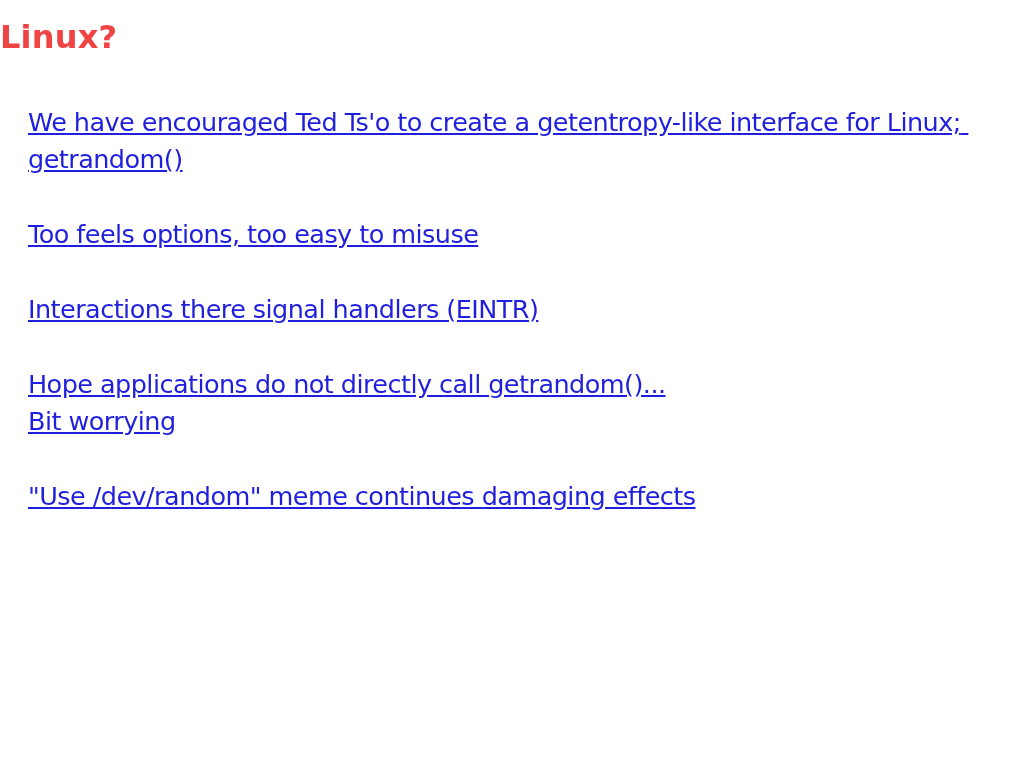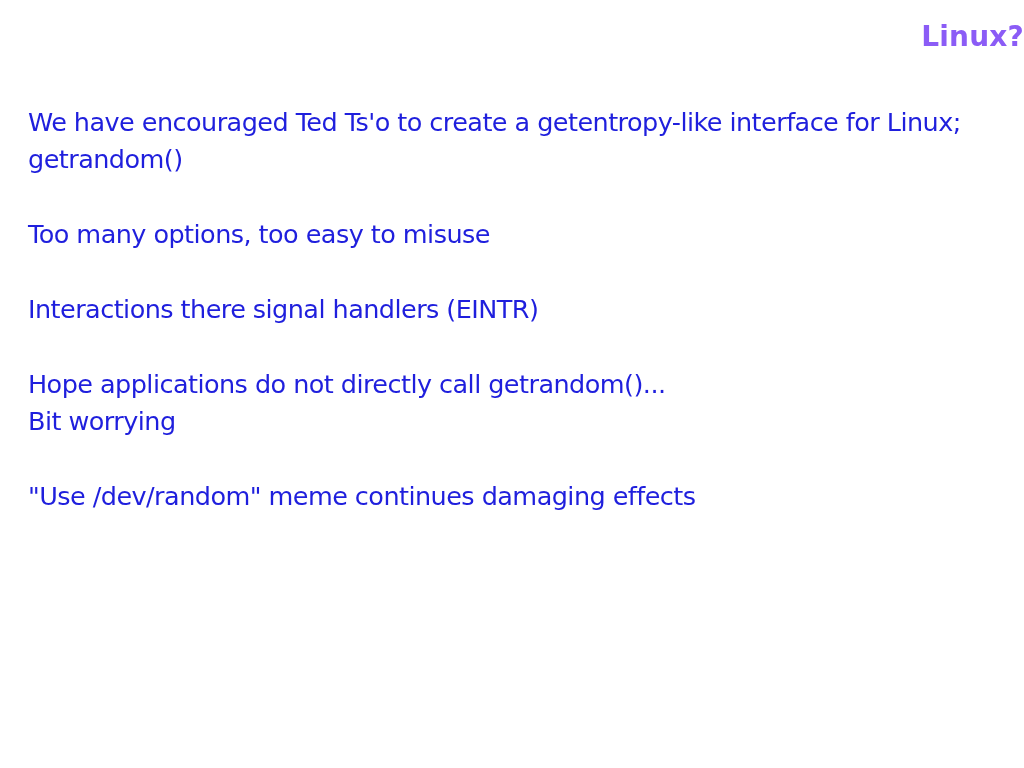--- a/index.html
+++ b/index.html
@@ -21,64 +21,65 @@
     height: 768px;
     background: #ffffff;
     box-sizing: border-box;
   }
 
   .slide-title {
     position: absolute;
     top: 22px;
     left: 0;
     width: 1024px;
-    text-align: right;
+    text-align: left;
     font-family: "DejaVu Sans", sans-serif;
-    font-size: 28px;
+    font-size: 32px;
     font-weight: bold;
-    color: #8b5cf6;
+    color: #ef4444;
     letter-spacing: 0.2px;
     line-height: 30px;
     white-space: nowrap;
   }
 
   .body-block {
     position: absolute;
     left: 28px;
     top: 104px;
     width: 968px;
   }
 
   .para {
     font-family: "DejaVu Sans", sans-serif;
     font-size: 25.5px;
     line-height: 37px;
     color: #1f1fdd;
     letter-spacing: -0.55px;
     white-space: pre-wrap;
     margin: 0;
+    text-decoration: underline;
   }
 
   
   .gap-normal { margin-top: 38px; }
   
   .gap-large  { }
 </style>
 </head>
 <body>
 
 <div class="slide">
 
   <div class="slide-title">Linux?</div>
 
   <div class="body-block">
 
     <p class="para">We have encouraged Ted Ts'o to create a getentropy-like interface for Linux; getrandom()</p>
 
-    <p class="para gap-normal">Too many options, too easy to misuse</p>
+    <p class="para gap-normal">Too feels options, too easy to misuse</p>
 
     <p class="para gap-normal">Interactions there signal handlers (EINTR)</p>
 
     <p class="para gap-normal">Hope applications do not directly call getrandom()...</p>
 
     <p class="para gap-large">Bit worrying</p>
 
 
     <p class="para gap-normal">"Use /dev/random" meme continues damaging effects</p>
 

